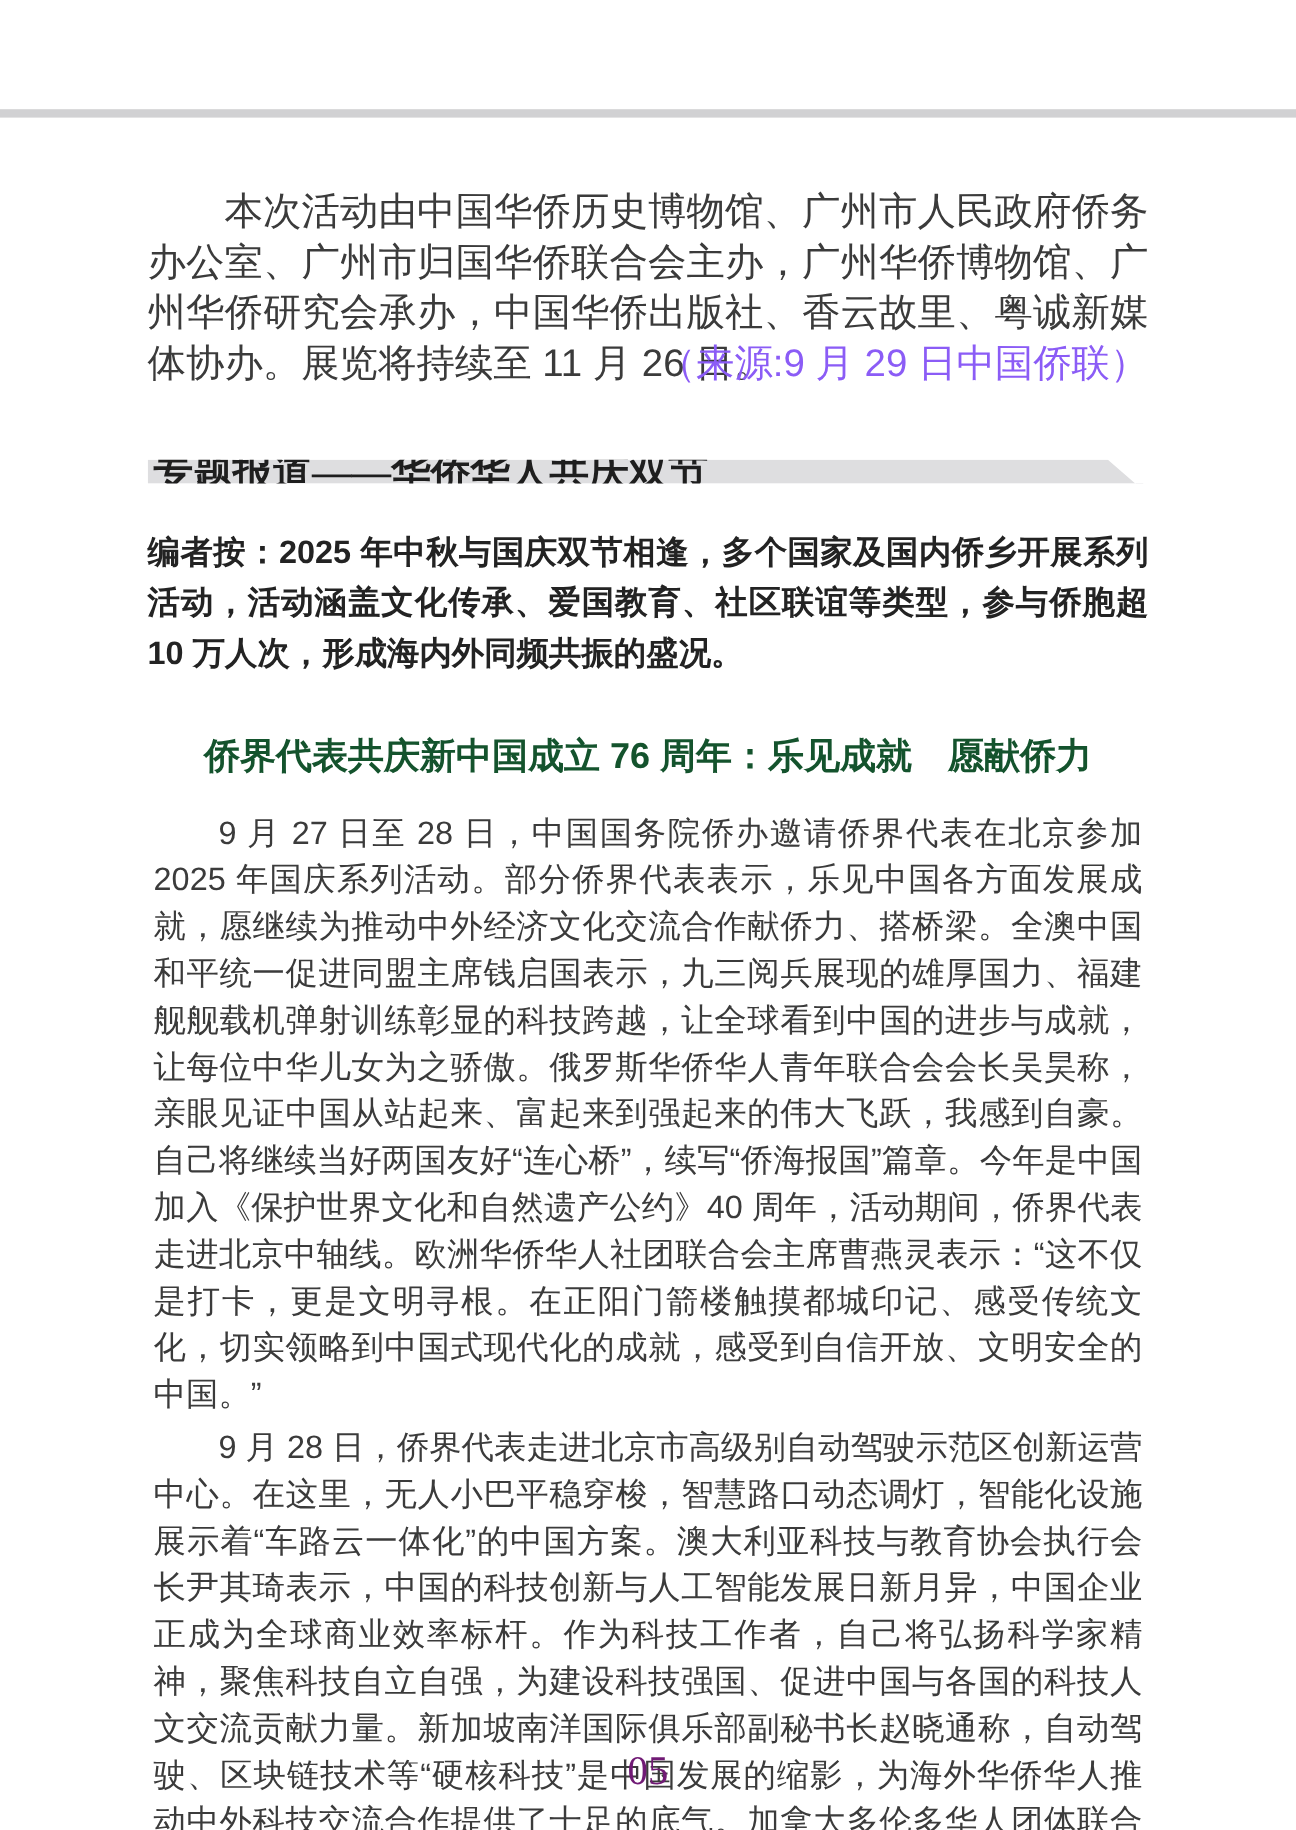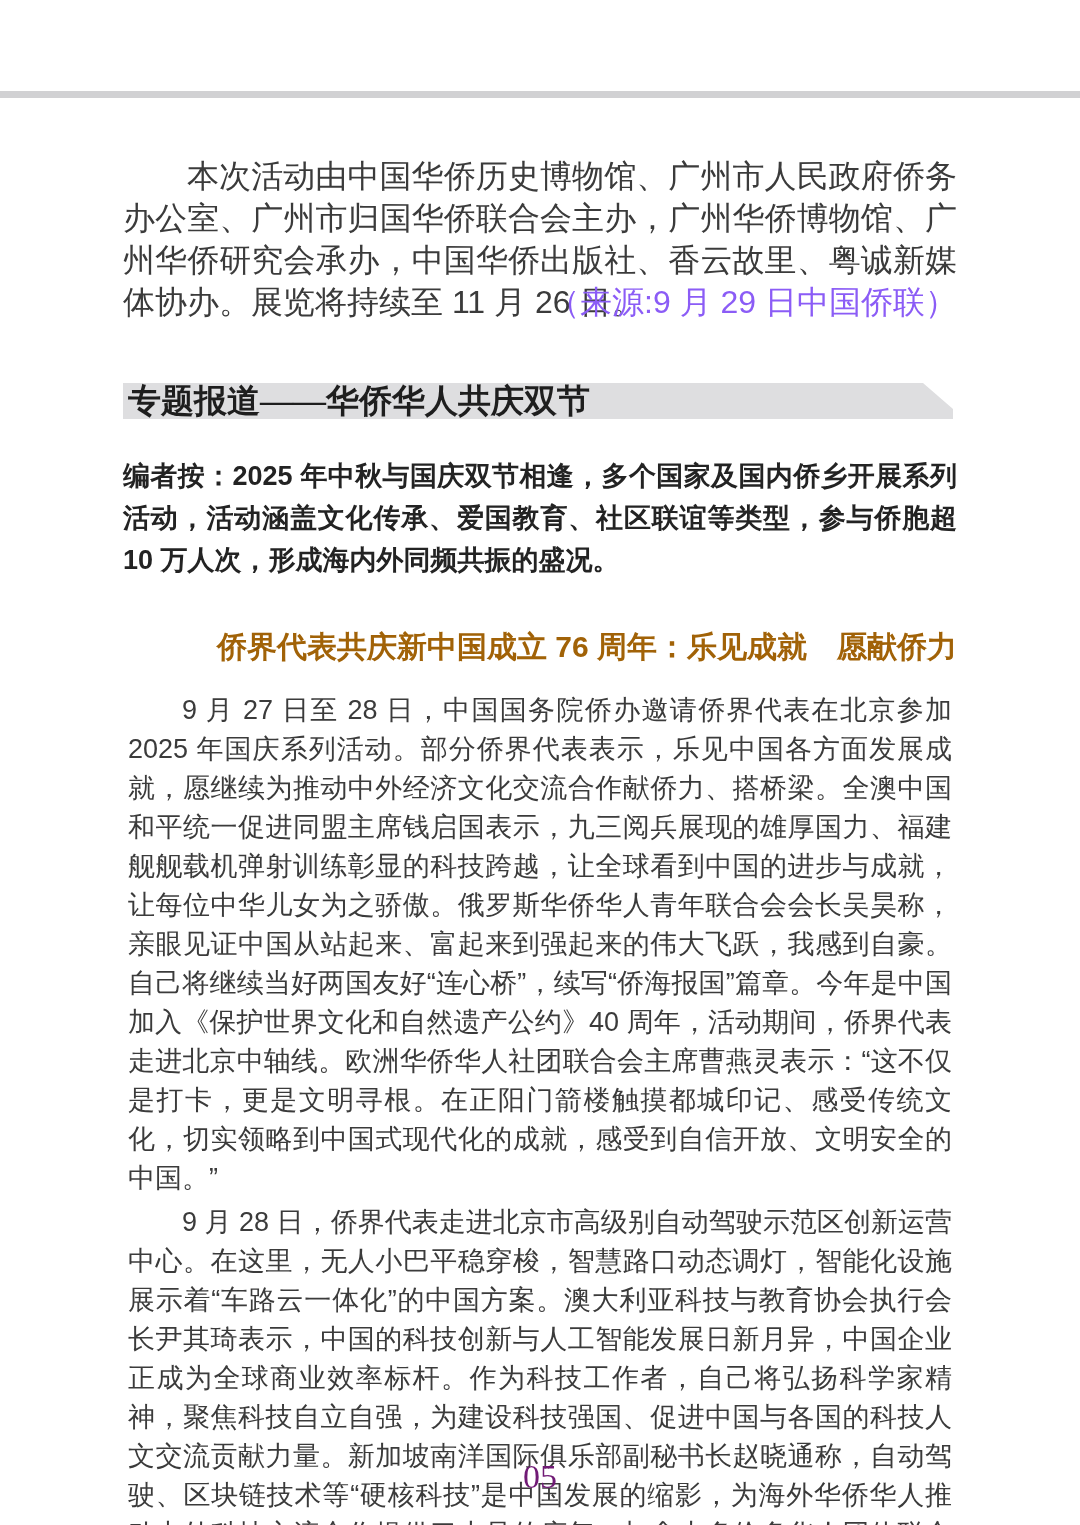--- a/index.html
+++ b/index.html
@@ -64,21 +64,21 @@
     position: absolute;
     right: 0;
     bottom: 0;
     text-indent: 0;
     color: #8b5cf6;
   }
   
   .section-bar {
     margin-top: 60px;
     width: 830px;
-    height: 36px;
+    height: 20px;
     background: #dedee0;
     clip-path: polygon(0 0, calc(100% - 30px) 0, 100% 26px, 100% 100%, 0 100%);
     display: flex;
     align-items: center;
   }
   .section-title {
     font-family: "Liberation Serif", serif;
     font-weight: bold;
     font-size: 33px;
     color: #1e1e1e;
@@ -91,22 +91,22 @@
     line-height: 42px;
     font-weight: bold;
     color: #232323;
     text-align: justify;
   }
   .article-title {
     margin-top: 44px;
     font-size: 30px;
     line-height: 44px;
     font-weight: bold;
-    color: #a16207;
-    text-align: right;
+    color: #14532d;
+    text-align: center;
     white-space: nowrap;
   }
   .body-para {
     margin: 5px;
     font-size: 27px;
     line-height: 39px;
     color: #3b3b3b;
     text-align: justify;
     text-indent: 2em;
   }

